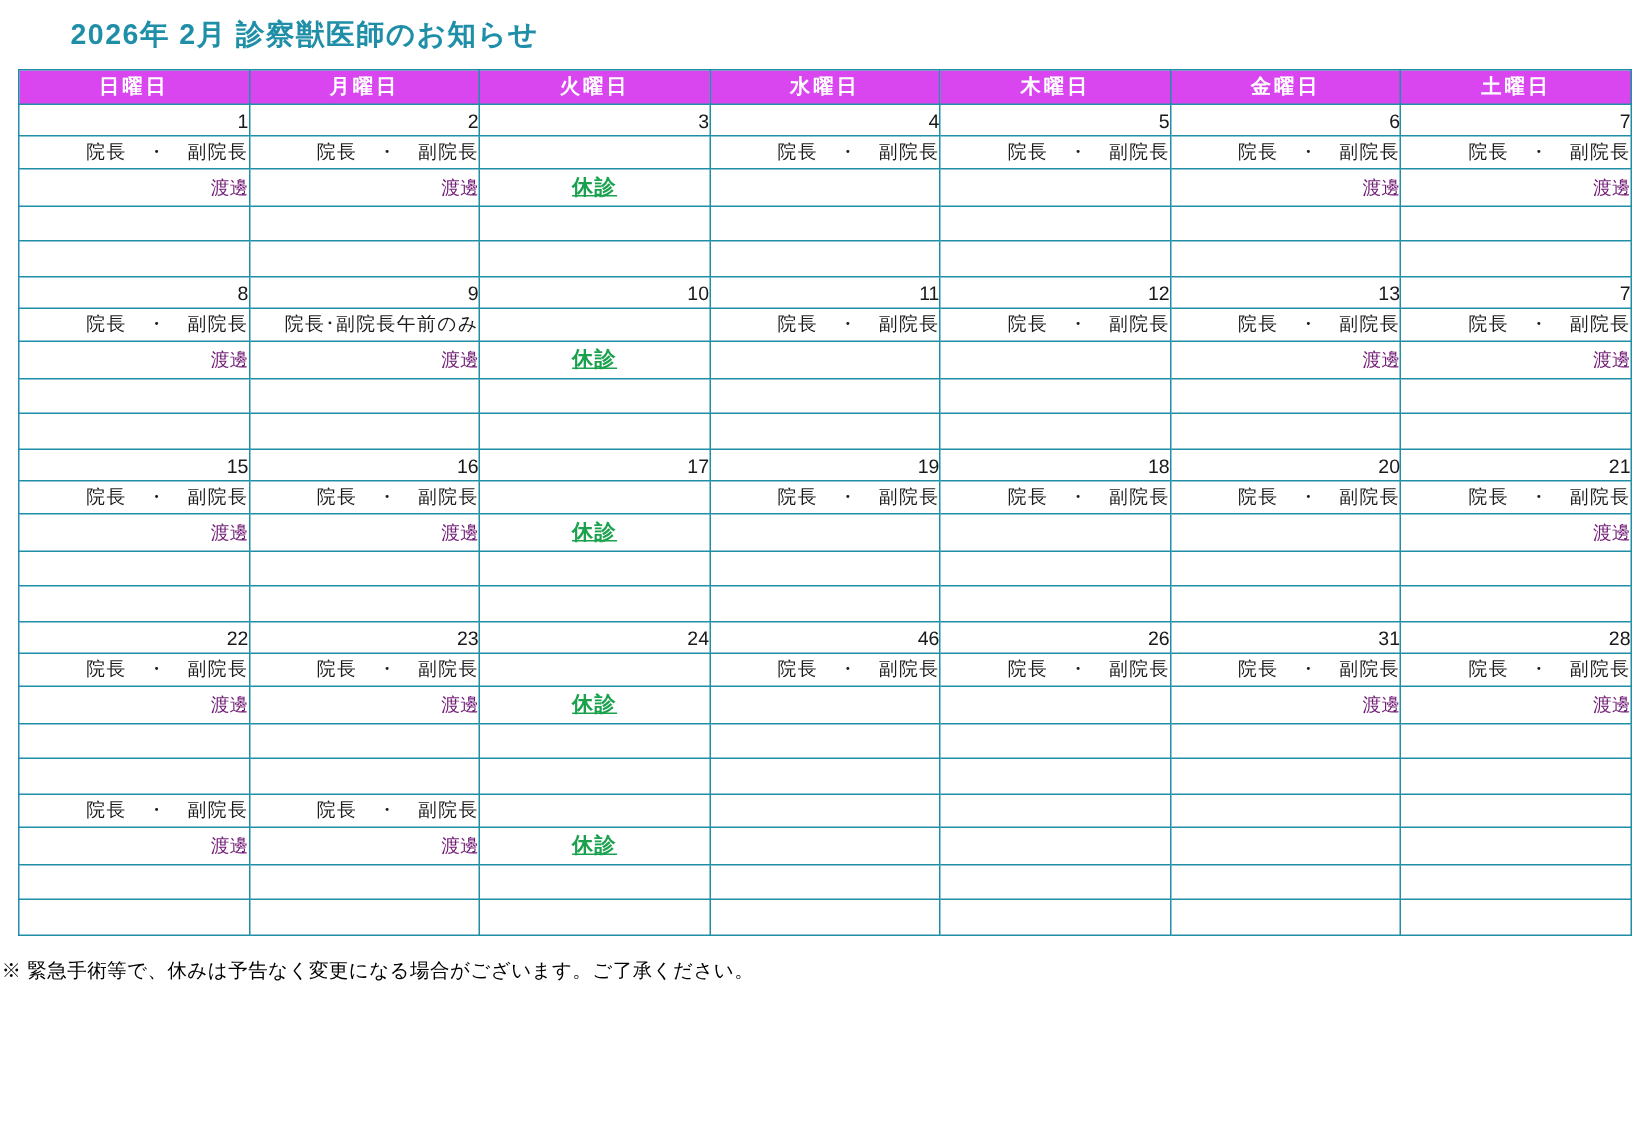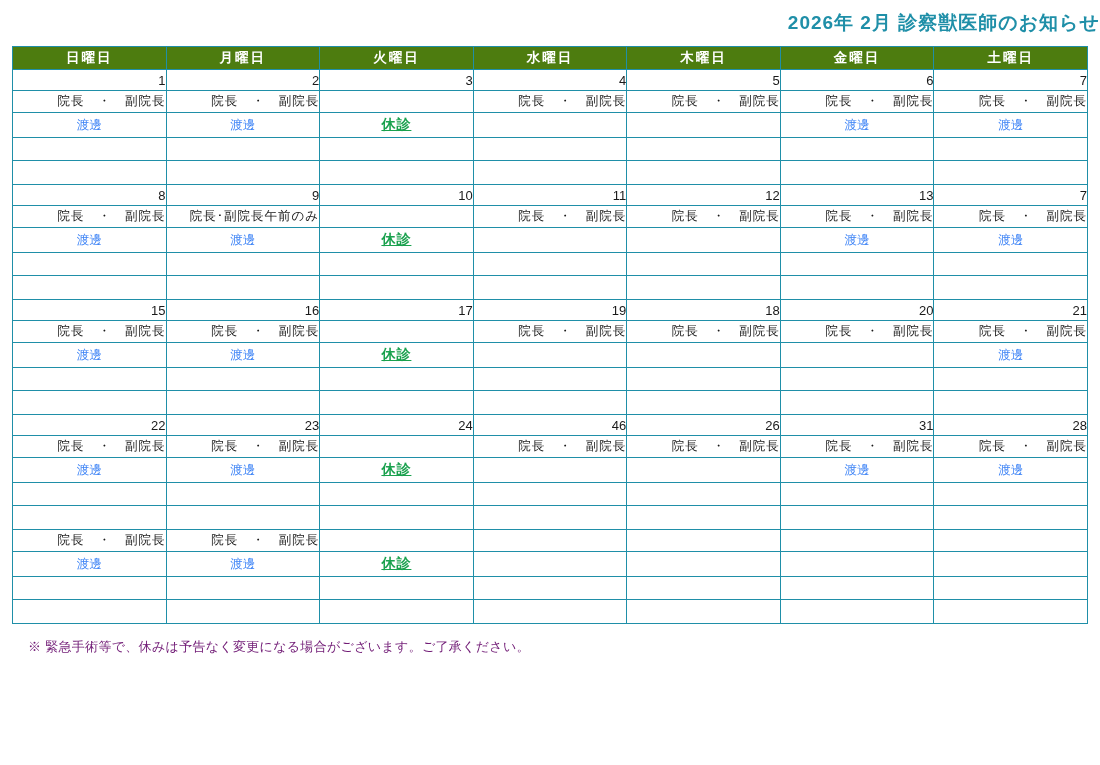--- a/index.html
+++ b/index.html
@@ -14,43 +14,44 @@
     color: #1a1a1a;
     overflow: hidden;
   }
   .page {
     position: relative;
     width: 1100px;
     height: 765px;
     box-sizing: border-box;
   }
   .title {
-    text-align: right;
+    text-align: left;
     color: #1f8fa8;
     font-size: 19px;
     font-weight: bold;
     letter-spacing: 1px;
     padding-top: 10px;
     padding-bottom: 10px;
+    padding-left: 47px;
   }
   .cal-wrap {
     padding: 0 12px;
   }
   table.calendar {
     border-collapse: collapse;
     width: 1076px;
     table-layout: fixed;
   }
   table.calendar td, table.calendar th {
     border: 1px solid #1f8fa8;
     padding: 0;
     margin: 0;
   }
   thead th {
-    background: #4d7c0f;
+    background: #d946ef;
     color: #ffffff;
     font-size: 13.5px;
     font-weight: bold;
     height: 22px;
     text-align: center;
     letter-spacing: 2px;
   }
   .daynum {
     height: 20px;
     text-align: right;
@@ -62,46 +63,46 @@
   .doctor {
     height: 21px;
     text-align: right;
     font-size: 12.5px;
     vertical-align: middle;
     color: #1a1a1a;
     letter-spacing: 1px;
   }
   .staff {
     height: 24px;
-    text-align: center;
+    text-align: right;
     font-size: 12.5px;
     padding-left: 8px;
     vertical-align: middle;
-    color: #3b82f6;
+    color: #701a75;
   }
   .closed {
     height: 24px;
     text-align: center;
     font-size: 14px;
     font-weight: bold;
     color: #1aa14e;
     vertical-align: middle;
     letter-spacing: 1px;
     text-decoration: underline;
   }
   .blank1 {
     height: 22px;
   }
   .blank2 {
     height: 23px;
   }
   .note {
-    padding: 14px 14px 0 28px;
+    padding: 14px 14px 0 1px;
     font-size: 13px;
-    color: #701a75;
+    color: #000000;
     letter-spacing: 0.3px;
   }
 </style>
 </head>
 <body>
 
 <div class="page">
 
   <div class="title">2026年  2月  診察獣医師のお知らせ</div>
 

